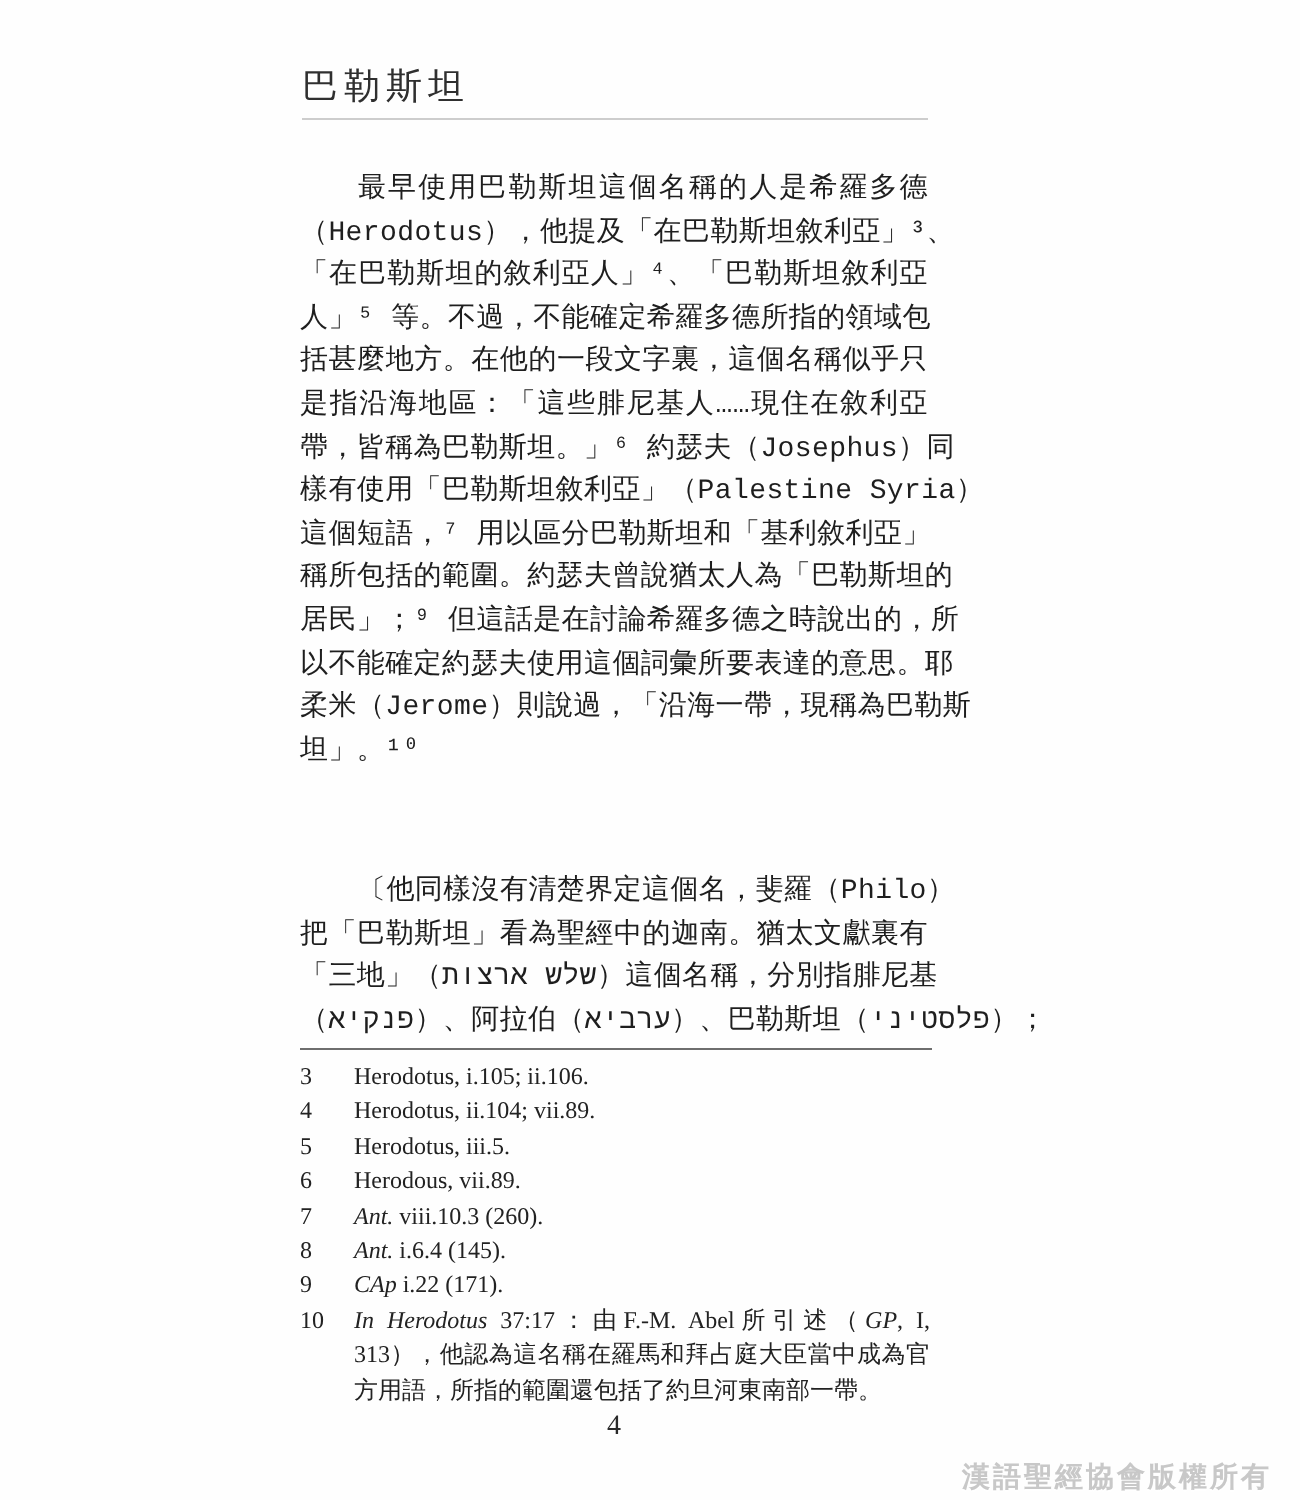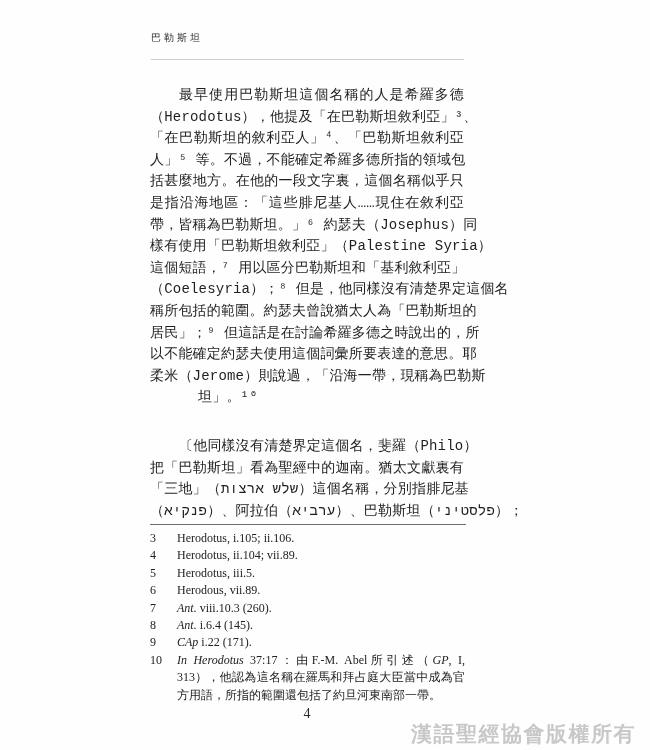--- a/index.html
+++ b/index.html
@@ -8,37 +8,37 @@
     background: #ffffff;
     position: relative;
     font-family: "Liberation Serif", "DejaVu Serif", serif;
     color: #1e1e1e;
     overflow: hidden;
   }
   .page { position: absolute; inset: 0; background: #fefefe; }
 
   .running-header {
     position: absolute; left: 151px; top: 31px;
-    font-size: 10px; letter-spacing: 3px; color: #2f2f2f;
+    font-size: 18px; letter-spacing: 3px; color: #2f2f2f;
   }
   .header-rule {
     position: absolute; left: 151px; top: 59px; width: 313px;
     border-top: 1px solid #cdcdcd;
   }
 
   .para { position: absolute; left: 150px; width: 314px; }
   #para1 { top: 85px; }
   #para2 { top: 436px; }
   .line {
     font-size: 14px; line-height: 21.6px; height: 21.6px;
     text-align: justify; text-align-last: justify;
     white-space: nowrap; letter-spacing: 0.2px; font-family: Liberation Mono, monospace;
   }
   .line.first { padding-left: 29px; }
-  .line.end { text-align-last: left; margin-left: 48px; }
+  .line.end { text-align-last: left; }
 
   .footnote-sep {
     position: absolute; left: 150px; top: 524px; width: 316px;
     border-top: 1px solid #6e6e6e;
   }
   .footnotes {
     position: absolute; left: 150px; top: 530px; width: 315px;
     font-size: 12px; line-height: 17.4px; color: #222;
   }
   .fn { display: flex; }
@@ -46,21 +46,21 @@
   .fn-text { flex: 1; text-align: justify; }
   .it { font-style: italic; }
 
   .page-number {
     position: absolute; left: 150px; top: 706px; width: 314px;
     text-align: center; font-size: 14px; color: #2a2a2a;
   }
   .watermark {
     position: absolute; right: 14px; bottom: 2px;
     font-family: Liberation Serif, serif;
-    font-weight: bold; font-size: 21px; letter-spacing: 1.5px;
+    font-weight: bold; font-size: 14px; letter-spacing: 1.5px;
     color: #c8c8c8;
     text-shadow: 0 1px 0 #ffffff;
   }
 </style>
 </head>
 <body>
 
 <div class="page">
 
   <div class="running-header">巴勒斯坦</div>
@@ -69,21 +69,20 @@
   <div class="para" id="para1">
     <div class="line first">最早使用巴勒斯坦這個名稱的人是希羅多德</div>
     <div class="line">（Herodotus），他提及「在巴勒斯坦敘利亞」³、</div>
     <div class="line">「在巴勒斯坦的敘利亞人」⁴、「巴勒斯坦敘利亞</div>
     <div class="line">人」⁵ 等。不過，不能確定希羅多德所指的領域包</div>
     <div class="line">括甚麼地方。在他的一段文字裏，這個名稱似乎只</div>
     <div class="line">是指沿海地區：「這些腓尼基人……現住在敘利亞</div>
     <div class="line">帶，皆稱為巴勒斯坦。」⁶ 約瑟夫（Josephus）同</div>
     <div class="line">樣有使用「巴勒斯坦敘利亞」（Palestine Syria）</div>
     <div class="line">這個短語，⁷ 用以區分巴勒斯坦和「基利敘利亞」</div>
-    <div class="line">（Coelesyria）；⁸ 但是，他同樣沒有清楚界定這個名</div>
     <div class="line">稱所包括的範圍。約瑟夫曾說猶太人為「巴勒斯坦的</div>
     <div class="line">居民」；⁹ 但這話是在討論希羅多德之時說出的，所</div>
     <div class="line">以不能確定約瑟夫使用這個詞彙所要表達的意思。耶</div>
     <div class="line">柔米（Jerome）則說過，「沿海一帶，現稱為巴勒斯</div>
     <div class="line end">坦」。¹⁰</div>
   </div>
 
   <div class="para" id="para2">
     <div class="line first">〔他同樣沒有清楚界定這個名，斐羅（Philo）</div>
     <div class="line">把「巴勒斯坦」看為聖經中的迦南。猶太文獻裏有</div>

